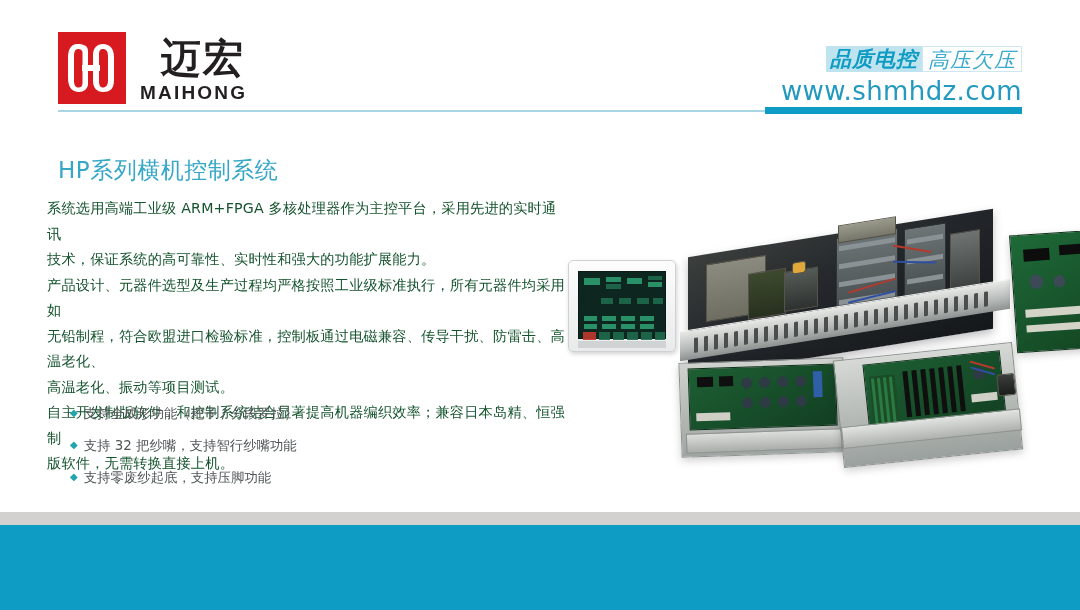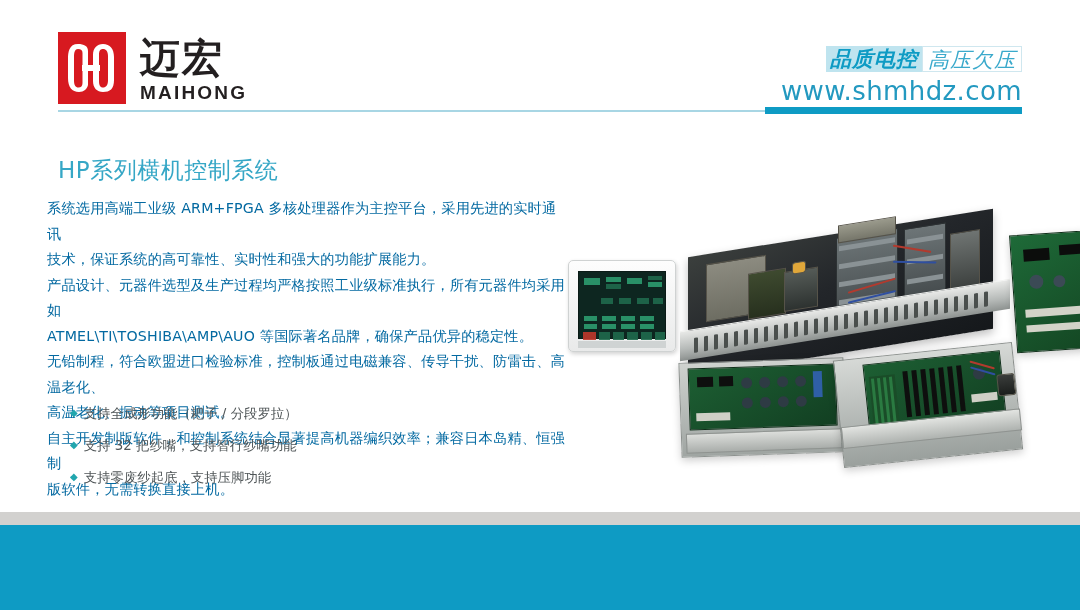--- a/index.html
+++ b/index.html
@@ -14,21 +14,21 @@
   
   .header { position: absolute; left: 0; top: 0; width: 1080px; height: 118px; }
   .logo-block { position: absolute; left: 58px; top: 32px; display: flex; align-items: flex-start; }
   .logo-mark {
     width: 68px; height: 72px; background: #d71920; position: relative; flex: 0 0 auto;
   }
   .logo-mark svg { position: absolute; left: 0; top: 0; }
   .logo-text { margin-left: 14px; padding-top: 4px; }
   .logo-cn {
     font-size: 40px; font-weight: bold; color: #231f20; letter-spacing: 2px;
-    line-height: 44px; font-family: "DejaVu Sans", "Liberation Sans", sans-serif;
+    line-height: 44px; font-family: "DejaVu Sans", "Liberation Sans", sans-serif; margin-left: 21px;
   }
   .logo-en {
     font-size: 19px; font-weight: bold; color: #231f20; letter-spacing: 2.2px;
     line-height: 22px; margin-top: 2px;
   }
 
   .brand-right { position: absolute; right: 58px; top: 46px; text-align: right; }
   .tagline { display: flex; justify-content: flex-end; align-items: stretch; height: 26px; font-style: italic; }
   .tagline-a {
     background: #bfe4ef; color: #0e9bc4; font-size: 21px; font-weight: bold;
@@ -50,21 +50,21 @@
 
   
   .title {
     position: absolute; left: 58px; top: 155px;
     font-size: 23px; color: #36a7c6; letter-spacing: 0.5px; font-weight: normal;
     font-family: "DejaVu Sans", "Liberation Sans", sans-serif;
   }
 
   .body-copy { position: absolute; left: 47px; top: 196px; width: 520px; }
   .para {
-    font-size: 14.2px; color: #0369a1; line-height: 25.5px; letter-spacing: 0.2px;
+    font-size: 14.2px; color: #14532d; line-height: 25.5px; letter-spacing: 0.2px;
     font-family: "DejaVu Sans", "Liberation Sans", sans-serif;
   }
 
   .features { position: absolute; left: 50px; top: 397px; width: 520px; }
   .feat-col { display: inline-block; vertical-align: top; margin-left: 20px; }
   .feat-col.left { width: 242px; }
   .feat-col.right { width: 270px; }
   .feat {
     font-size: 13.4px; color: #4f5557; line-height: 31px; white-space: nowrap;
     font-family: "DejaVu Sans", "Liberation Sans", sans-serif;
@@ -185,21 +185,20 @@
     <div class="header-rule"></div>
     <div class="header-rule-accent"></div>
   </div>
 
   <h1 class="title">HP系列横机控制系统</h1>
 
   <div class="body-copy">
     <div class="para">系统选用高端工业级 ARM+FPGA 多核处理器作为主控平台，采用先进的实时通讯</div>
     <div class="para">技术，保证系统的高可靠性、实时性和强大的功能扩展能力。</div>
     <div class="para">产品设计、元器件选型及生产过程均严格按照工业级标准执行，所有元器件均采用如</div>
-    <div class="para">ATMEL\TI\TOSHIBA\AMP\AUO 等国际著名品牌，确保产品优异的稳定性。</div>
     <div class="para">无铅制程，符合欧盟进口检验标准，控制板通过电磁兼容、传导干扰、防雷击、高温老化、</div>
     <div class="para">高温老化、振动等项目测试。</div>
     <div class="para">自主开发制版软件，和控制系统结合显著提高机器编织效率；兼容日本岛精、恒强制</div>
     <div class="para">版软件，无需转换直接上机。</div>
   </div>
 
   <div class="features">
     <div class="feat-col left">
       <div class="feat">
         <span class="dia">◆</span><span>支持全成形功能（耙子 / 分段罗拉）</span>

